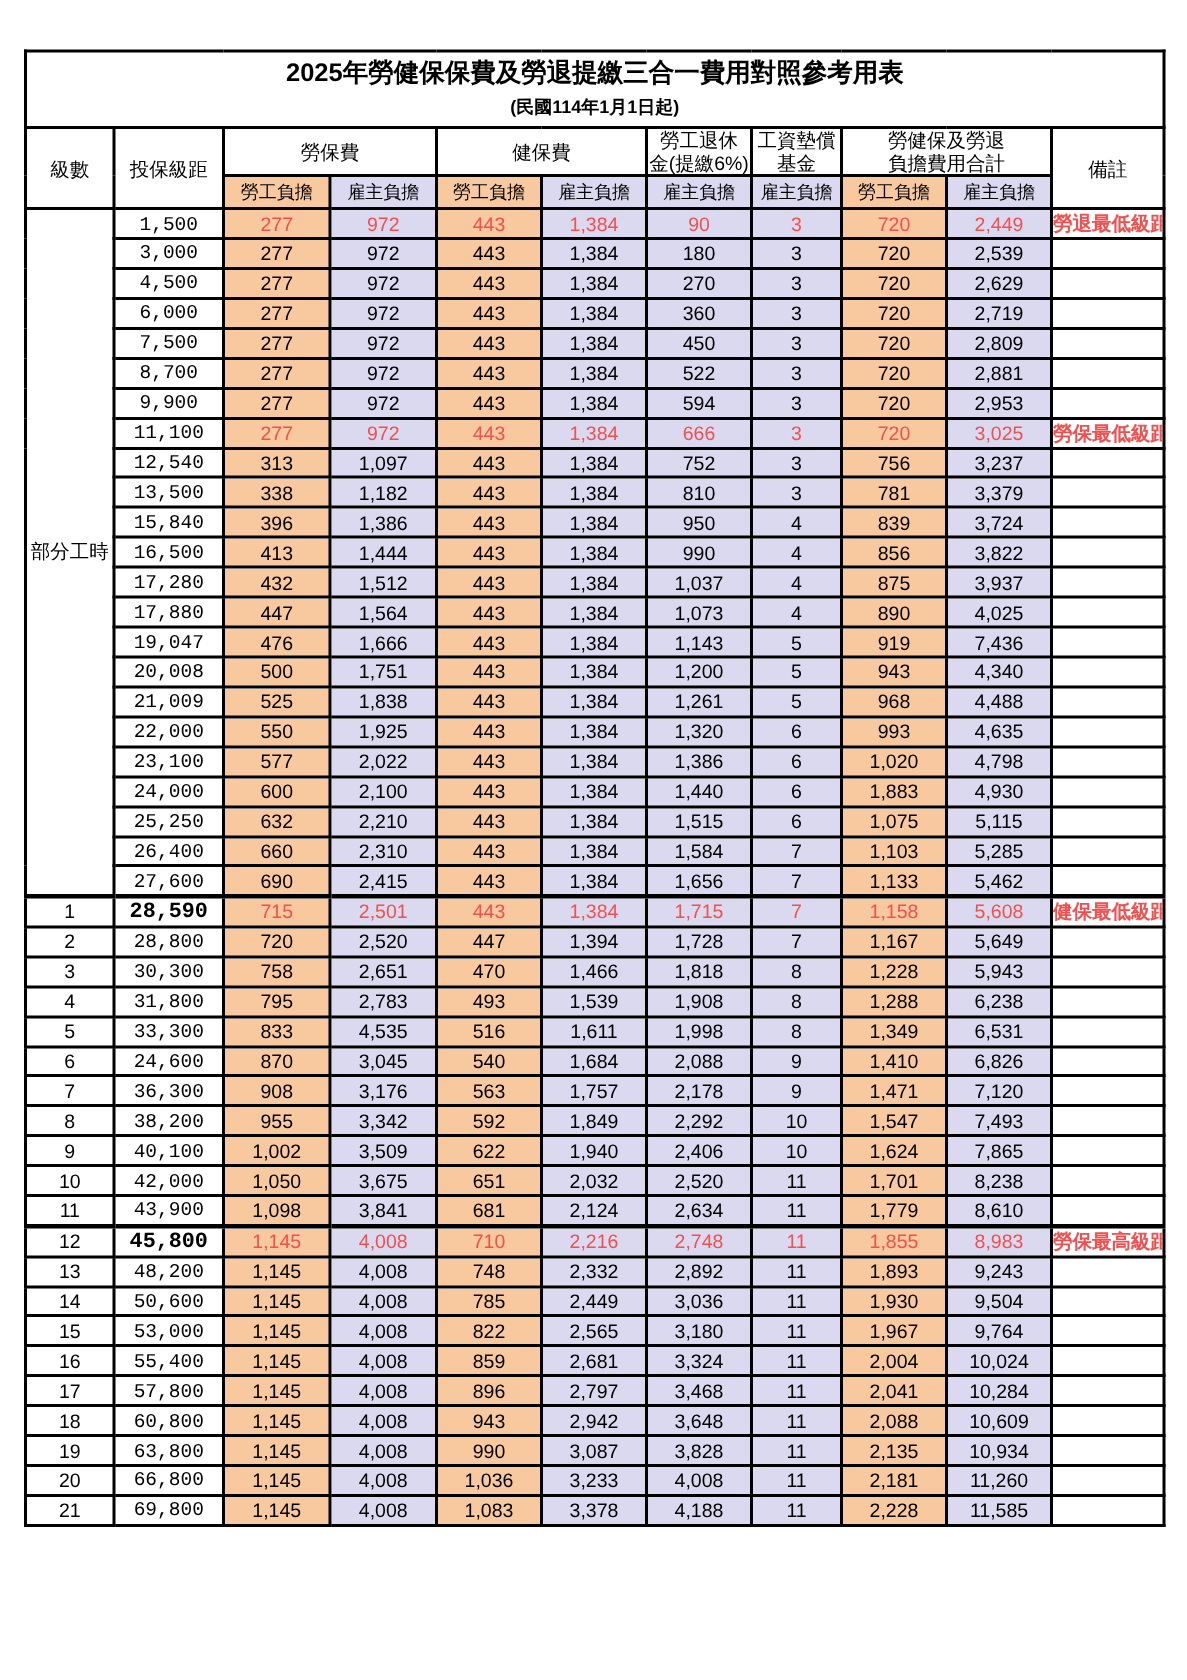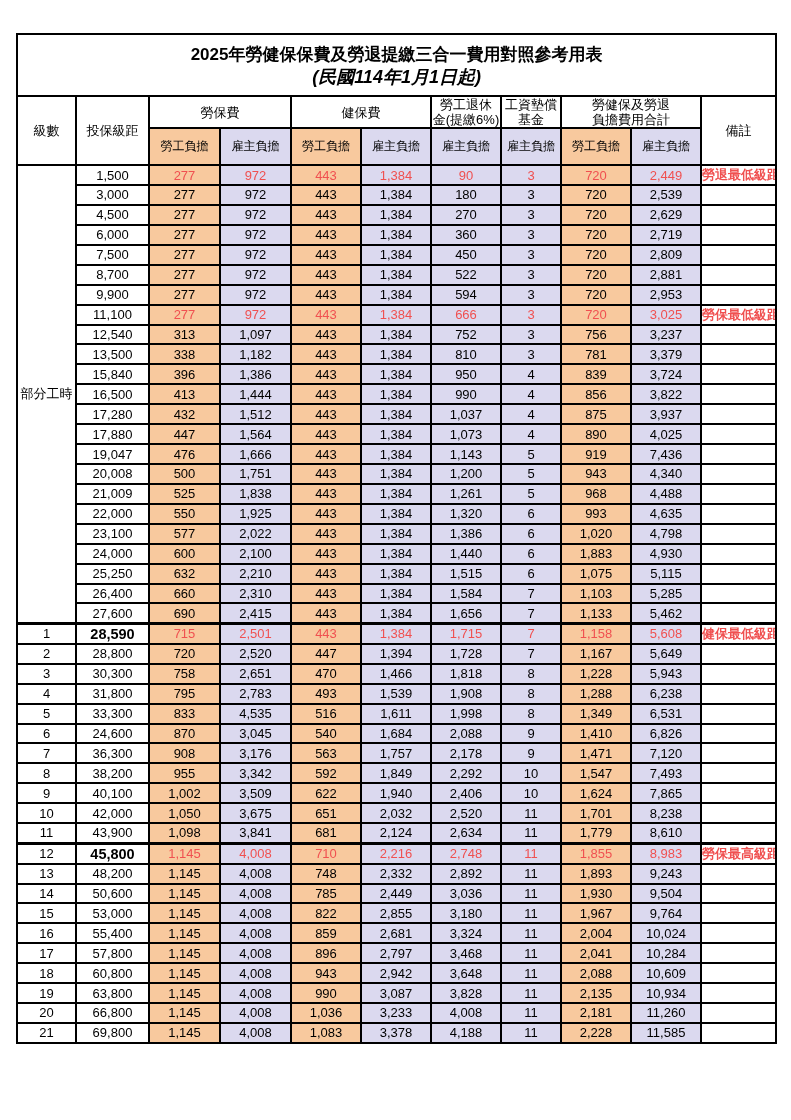--- a/index.html
+++ b/index.html
@@ -23,32 +23,32 @@
   }
   td, th {
     border: 2px solid #000;
     text-align: center;
     vertical-align: middle;
     padding: 0;
     overflow: hidden;
     white-space: nowrap;
   }
   
-  .title-cell { height: 62px; background: #fff; }
+  .title-cell { height: 51px; background: #fff; }
   .title-line1 { font-size: 17px; font-weight: bold; line-height: 24px; }
-  .title-line2 { font-size: 18px; font-weight: bold; line-height: 21px; font-style: italic; }
+  .title-line2 { font-size: 12px; font-weight: bold; line-height: 21px; }
   
   th { font-weight: normal; background: #fff; }
   .group-row th { height: 32px; font-size: 13px; line-height: 15px; }
-  .sub-row th { height: 37px; font-size: 12px; }
+  .sub-row th { height: 22px; font-size: 12px; }
   .hdr-2line div { line-height: 15px; }
   
   .data-row td { height: 19.93px; font-size: 13px; }
   .c-level { font-size: 13px; }
-  .c-bracket { font-size: 13.5px; }
+  .c-bracket { font-size: 13.5px; font-family: Liberation Mono, monospace; }
   .c-bracket.bold { font-weight: bold; font-size: 14.5px; margin-left: 28px; }
   .part-time { font-size: 12px; font-family: "Liberation Sans", "DejaVu Sans", sans-serif; }
   .orange { background: var(--orange); }
   .lav { background: var(--lav); }
   .c-note { font-size: 10px; color: var(--red); font-weight: bold; letter-spacing: 0; font-family: Liberation Serif, serif; }
   tr.hl .val { color: var(--red); }
   tr.thick-top td { border-top-width: 3px; }
 </style>
 </head>
 <body>
@@ -564,21 +564,21 @@
           <td class="val orange">1,930</td>
           <td class="val lav">9,504</td>
           <td class="c-note"></td>
         </tr>
         <tr class="data-row">
           <td class="c-level">15</td>
           <td class="c-bracket">53,000</td>
           <td class="val orange">1,145</td>
           <td class="val lav">4,008</td>
           <td class="val orange">822</td>
-          <td class="val lav">2,855</td>
+          <td class="val lav">2,565</td>
           <td class="val lav">3,180</td>
           <td class="val lav">11</td>
           <td class="val orange">1,967</td>
           <td class="val lav">9,764</td>
           <td class="c-note"></td>
         </tr>
         <tr class="data-row">
           <td class="c-level">16</td>
           <td class="c-bracket">55,400</td>
           <td class="val orange">1,145</td>

